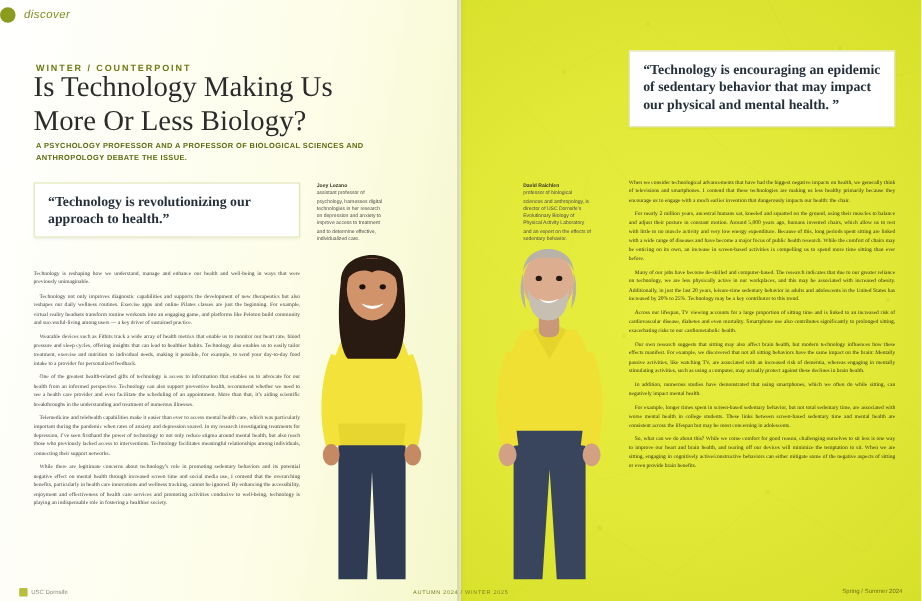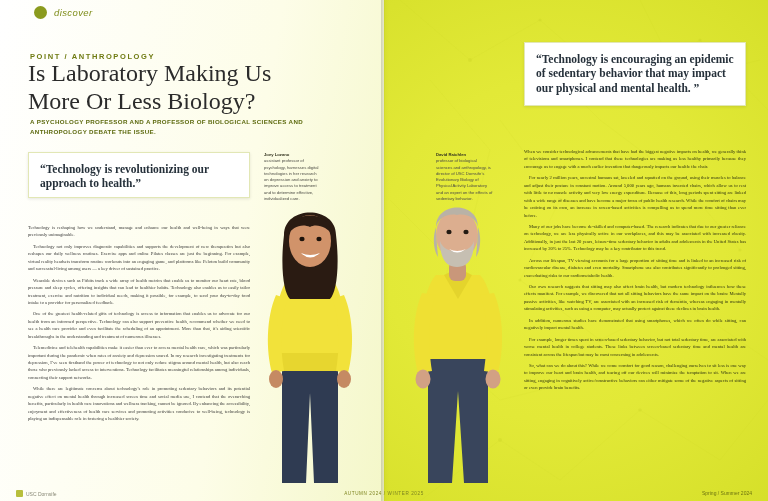--- a/index.html
+++ b/index.html
@@ -21,21 +21,21 @@
     position:absolute;left:0;top:0;width:384px;height:501px;
     background:linear-gradient(100deg,#ffffff 0%, #fdfde8 60%, #f4f7c9 100%);
   }
   .gutter{
     position:absolute;left:381px;top:0;width:8px;height:501px;
     background:linear-gradient(90deg, rgba(0,0,0,0.16), rgba(0,0,0,0.02) 55%, rgba(255,255,255,0));
   }
   
   .topbar{position:absolute;left:0;top:0;width:768px;height:26px;}
   .brand{
-    position:absolute;left:34px;top:6px;display:flex;align-items:center;gap:7px;text-align:right;
+    position:absolute;left:0;top:6px;display:flex;align-items:center;gap:7px;text-align:right;
   }
   .brand-mark{
     width:13px;height:13px;border-radius:50%;
     background:#8b9b1e;display:inline-block;
   }
   .brand-text{
     font-family:"Liberation Sans", sans-serif;
     font-size:9.5px;color:#7e8c18;letter-spacing:.4px;font-style:italic;
   }
   
@@ -154,23 +154,23 @@
   </div>
   <div class="gutter"></div>
 
   <div class="topbar">
     <div class="brand">
       <span class="brand-mark"></span>
       <span class="brand-text">discover</span>
     </div>
   </div>
 
-  <div class="kicker">POINT / ANTHROPOLOGY</div>
+  <div class="kicker">WINTER / COUNTERPOINT</div>
   <div class="headline">
-    <div>Is Laboratory Making Us</div>
+    <div>Is Technology Making Us</div>
     <div>More Or Less Biology?</div>
   </div>
   <div class="dek">A PSYCHOLOGY PROFESSOR AND A PROFESSOR OF BIOLOGICAL SCIENCES AND ANTHROPOLOGY DEBATE THE ISSUE.</div>
 
   <div class="quote-card-left">
     <div class="q">“Technology is revolutionizing our approach to health.”</div>
   </div>
 
   <div class="quote-card-right">
     <div class="q">“Technology is encouraging an epidemic of sedentary behavior that may impact our physical and mental health. ”</div>

